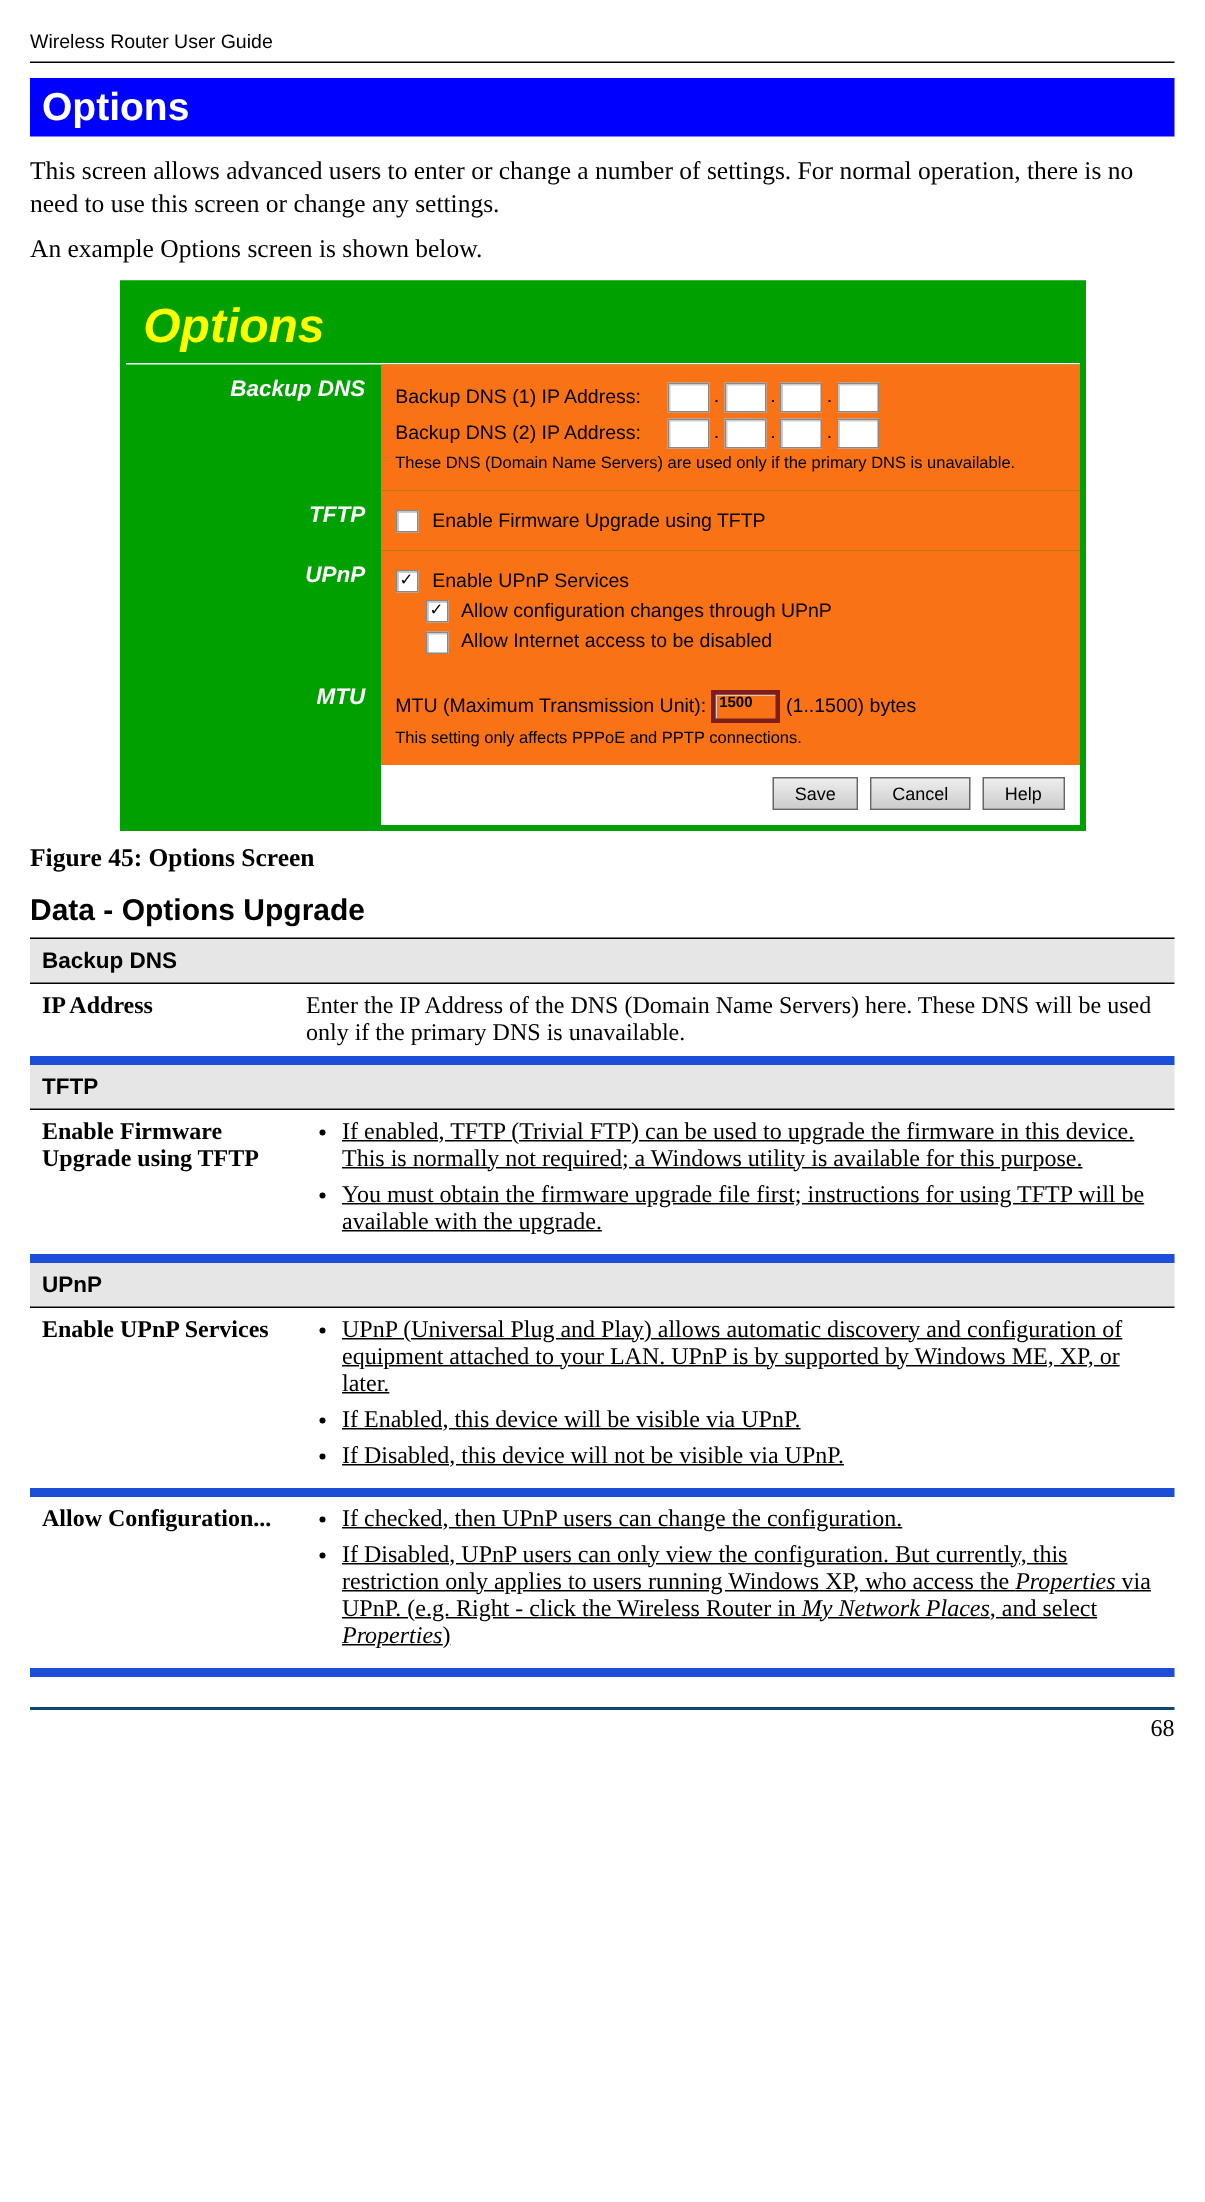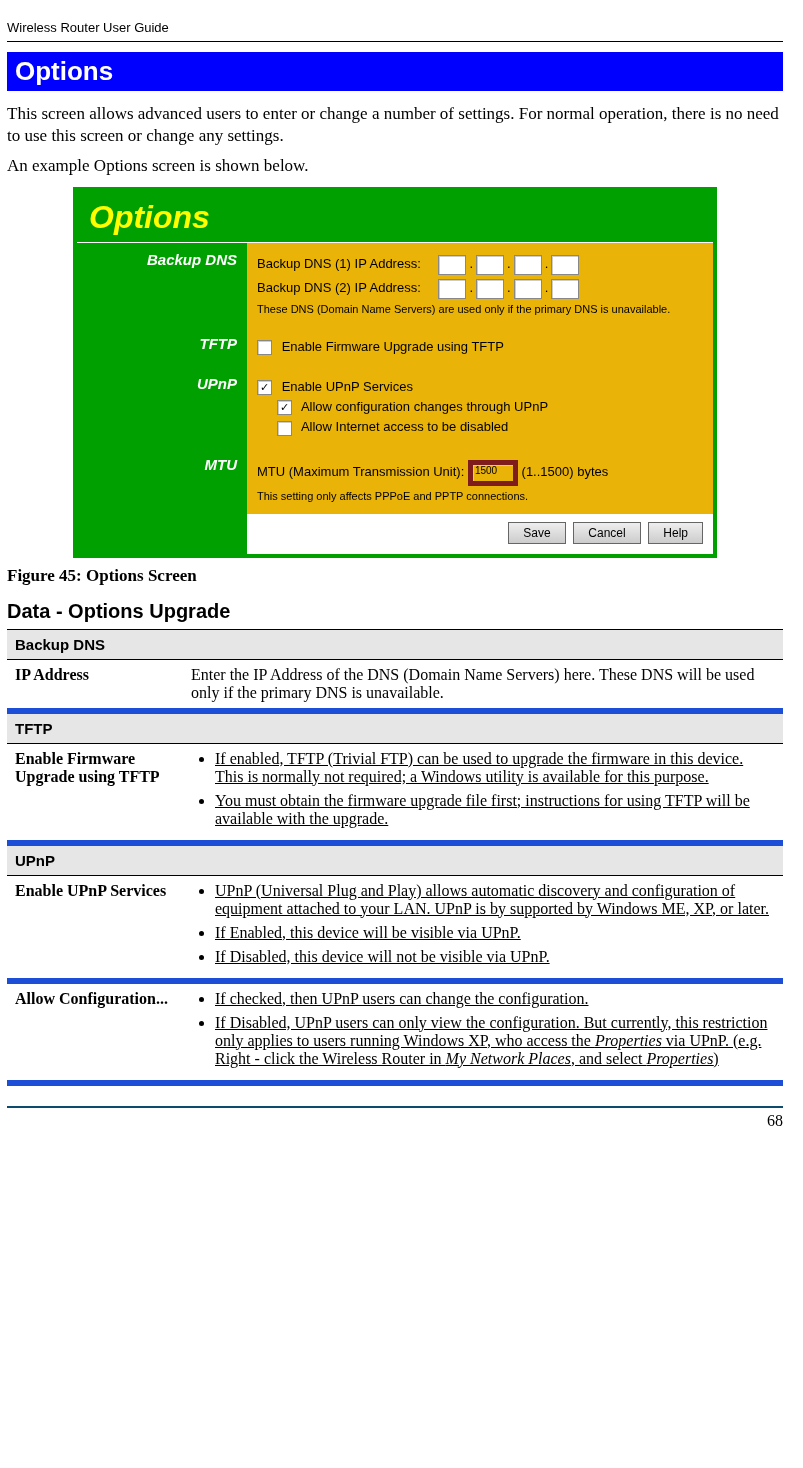--- a/index.html
+++ b/index.html
@@ -4,21 +4,21 @@
 <style>
   body {
     margin: 0;
     padding: 0;
     font-family: "Times New Roman", Times, serif;
     color: #000;
     background: #fff;
     width: 803px;
   }
   .page {
-    padding: 20px 20px 30px 7px;
+    padding: 20px 20px 30px 20px;
     box-sizing: border-box;
   }
   .running-header {
     font-family: Arial, Helvetica, sans-serif;
     font-size: 13px;
     margin-bottom: 6px;
   }
   .hr-line {
     border: none;
     border-top: 1px solid #000;
@@ -66,21 +66,21 @@
     font-family: Arial, Helvetica, sans-serif;
     font-weight: bold;
     font-style: italic;
     font-size: 15px;
     text-align: right;
     padding: 8px 10px 8px 4px;
     box-sizing: border-box;
   }
   .ss-content-col {
     flex: 1;
-    background: #eab308;
+    background: #f97316;
     padding: 8px 10px;
     font-size: 13px;
     color: #000;
   }
   .ip-boxes {
     display: inline-flex;
     gap: 0;
     vertical-align: middle;
     margin-left: 14px;
   }
@@ -109,27 +109,28 @@
     text-align: center;
     font-size: 11px;
     line-height: 12px;
     box-shadow: inset 1px 1px 0 #ccc;
   }
   .cb.checked::after { content: "✓"; }
   .cb.indent { margin-left: 20px; }
   .mtu-box {
     width: 36px;
     height: 16px;
-    border: 5px solid #7f1d1d;
+    border: 3px solid #7f1d1d;
     display: inline-block;
     font-size: 10px;
     text-align: left;
     padding: 0 2px;
     box-shadow: inset 1px 1px 0 #ccc;
     vertical-align: middle;
+    font-weight: bold;
   }
   .btn-row {
     text-align: right;
     background: #fff;
     padding: 8px 10px 10px 10px;
     border-top: 1px solid #fff;
   }
   .btn {
     display: inline-block;
     border: 1px solid #666;

